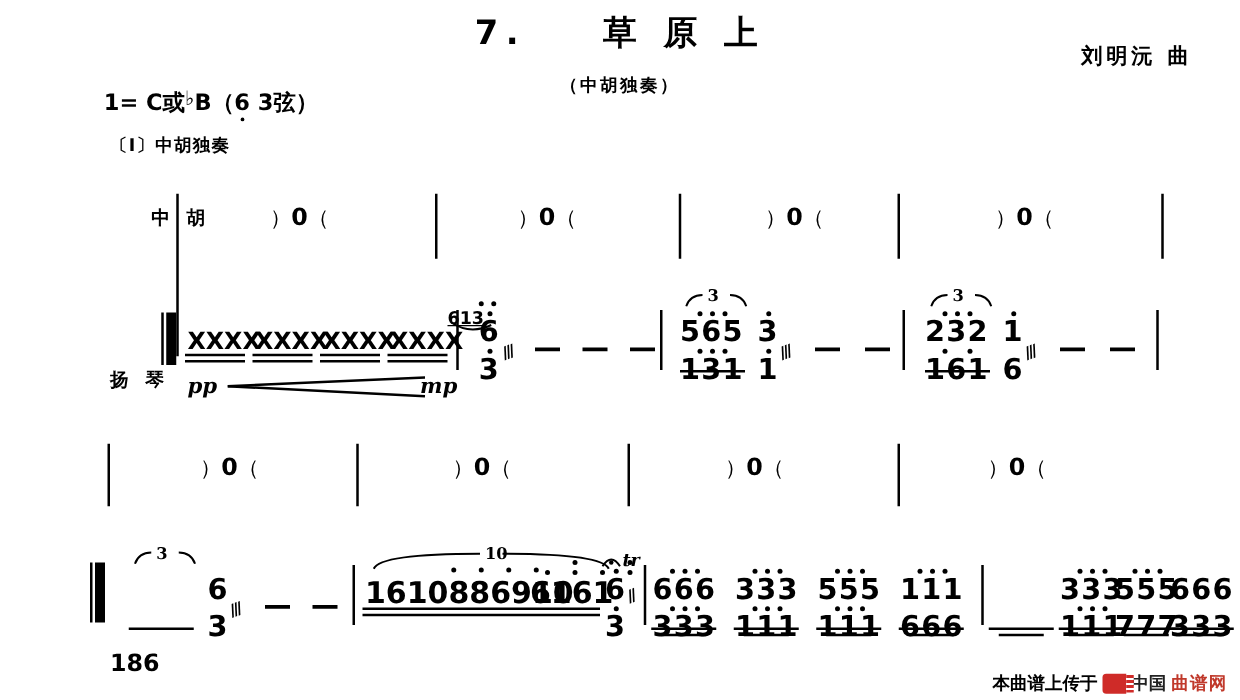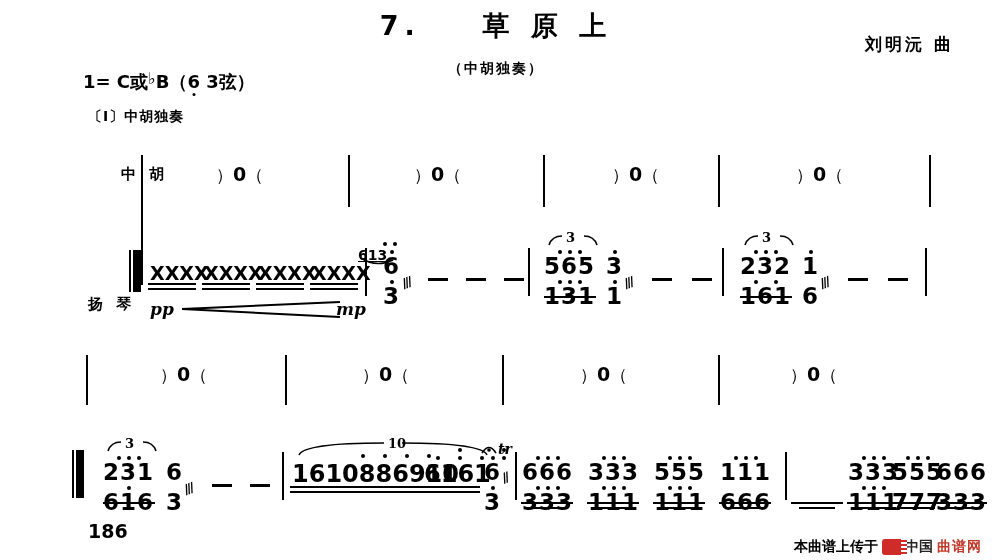--- a/index.html
+++ b/index.html
@@ -325,26 +325,20 @@
 
   <div class="sysbrace" style="left:76px;top:450px;width:8px;height:48px;"></div>
   <div class="edge" style="left:72px;top:450px;width:2px;height:48px;"></div>
 
   <div class="tuplet" style="left:125px;top:436px;">3</div>
   <svg class="tupbrk" style="left:107px;top:440px;" width="50" height="12" viewBox="0 0 50 12">
     <path d="M1 11 Q4 2 14 2" stroke="#000" fill="none" stroke-width="1.6"></path>
     <path d="M36 2 Q46 2 49 11" stroke="#000" fill="none" stroke-width="1.6"></path>
   </svg>
 
-  <div class="stack" style="left:103px;top:454px;">
-    <div class="dotrow"><span class="dot"></span><span class="dot"></span><span class="dot"></span></div>
-    <div class="numrow">231</div>
-    <div class="dotrow"><span class="dotgap"></span><span class="dot"></span><span class="dotgap"></span></div>
-    <div class="numrow">616</div>
-  </div>
   <div class="beam1" style="left:103px;top:502px;width:52px;"></div>
 
   <div class="stack" style="left:166px;top:454px;">
     <div class="dotrow"><span class="dotgap"></span></div>
     <div class="numrow">6</div>
     <div class="dotrow"><span class="dotgap"></span></div>
     <div class="numrow">3</div>
   </div>
   <div class="trem" style="left:184px;top:481px;">///</div>
 

